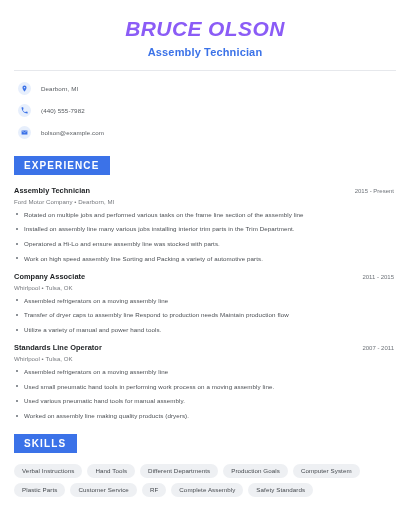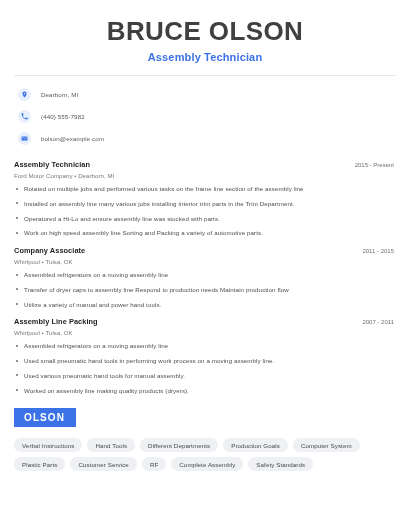--- a/index.html
+++ b/index.html
@@ -21,25 +21,26 @@
     padding: 0 14px;
     position: relative;
   }
 
   
   .header {
     text-align: center;
     padding-top: 17px;
   }
   .name {
-    font-size: 26px;
+    font-size: 21px;
     font-weight: bold;
     letter-spacing: 0.4px;
-    color: #404040;
+    color: #8b5cf6;
     line-height: 1.12;
+    font-style: italic;
   }
   .job-title {
     font-size: 11px;
     font-weight: bold;
     color: #3b72e8;
     margin-top: 5px;
     letter-spacing: 0.15px;
   }
   .divider {
     border-top: 1px solid #e6e8ec;
@@ -189,20 +190,21 @@
           <svg width="7" height="7" viewBox="0 0 24 24" fill="#3b72e8">
             <path d="M2 5h20v14H2z" fill="#3b72e8"></path>
             <path d="M2.6 5.8 12 12.4l9.4-6.6" stroke="#e7effc" stroke-width="1.8" fill="none"></path>
           </svg>
         </span>
         <span class="contact-text">bolson@example.com</span>
       </div>
     </div>
 
   <div class="section">
+    <span class="sec-badge">EXPERIENCE</span>
     <div class="jobs">
         <div class="job">
           <div class="job-head">
             <div class="job-role">Assembly Technician</div>
             <div class="job-dates">2015 - Present</div>
           </div>
           <div class="job-meta">Ford Motor Company  •  Dearborn, MI</div>
           <ul class="bullets">
             <li>Rotated on multiple jobs and performed various tasks on the frame line section of the assembly line</li>
             <li>Installed on assembly line many various jobs installing interior trim parts in the Trim Department.</li>
@@ -217,36 +219,36 @@
           </div>
           <div class="job-meta">Whirlpool  •  Tulsa, OK</div>
           <ul class="bullets">
             <li>Assembled refrigerators on a moving assembly line</li>
             <li>Transfer of dryer caps to assembly line Respond to production needs Maintain production flow</li>
             <li>Utilize a variety of manual and power hand tools.</li>
           </ul>
         </div>
         <div class="job">
           <div class="job-head">
-            <div class="job-role">Assembly Line Packing</div>
+            <div class="job-role">Standards Line Operator</div>
             <div class="job-dates">2007 - 2011</div>
           </div>
           <div class="job-meta">Whirlpool  •  Tulsa, OK</div>
           <ul class="bullets">
             <li>Assembled refrigerators on a moving assembly line</li>
             <li>Used small pneumatic hand tools in performing work process on a moving assembly line.</li>
             <li>Used various pneumatic hand tools for manual assembly.</li>
             <li>Worked on assembly line making quality products (dryers).</li>
           </ul>
         </div>
       </div>
   </div>
 
   <div class="section">
-    <span class="sec-badge">OLSON</span>
+    <span class="sec-badge">SKILLS</span>
     <div class="skills-wrap">
         <span class="skill">Verbal Instructions</span>
         <span class="skill">Hand Tools</span>
         <span class="skill">Different Departments</span>
         <span class="skill">Production Goals</span>
         <span class="skill">Computer System</span>
         <span class="skill">Plastic Parts</span>
         <span class="skill">Customer Service</span>
         <span class="skill">RF</span>
         <span class="skill">Complete Assembly</span>

